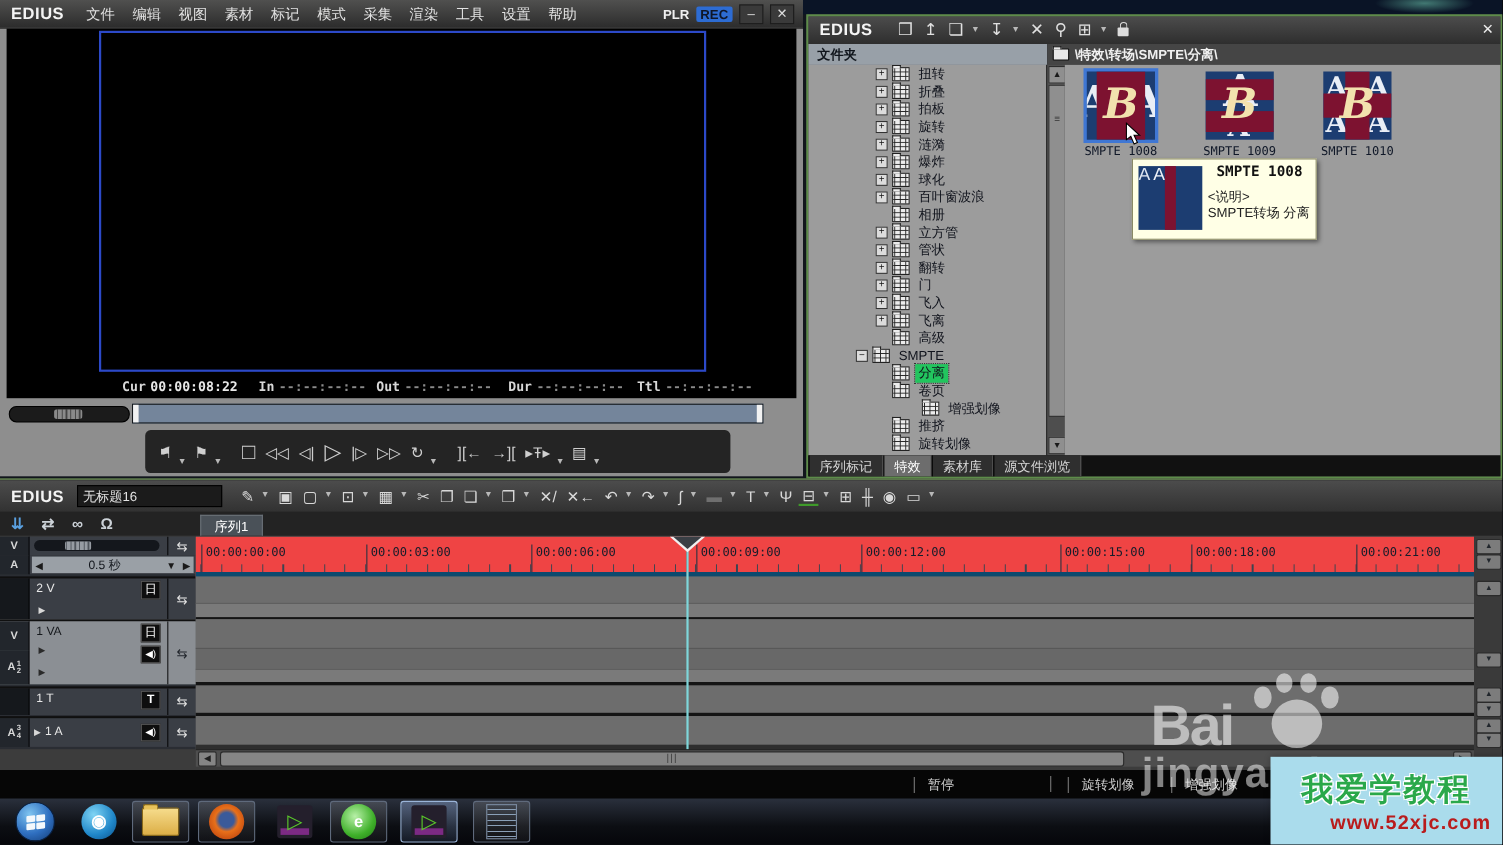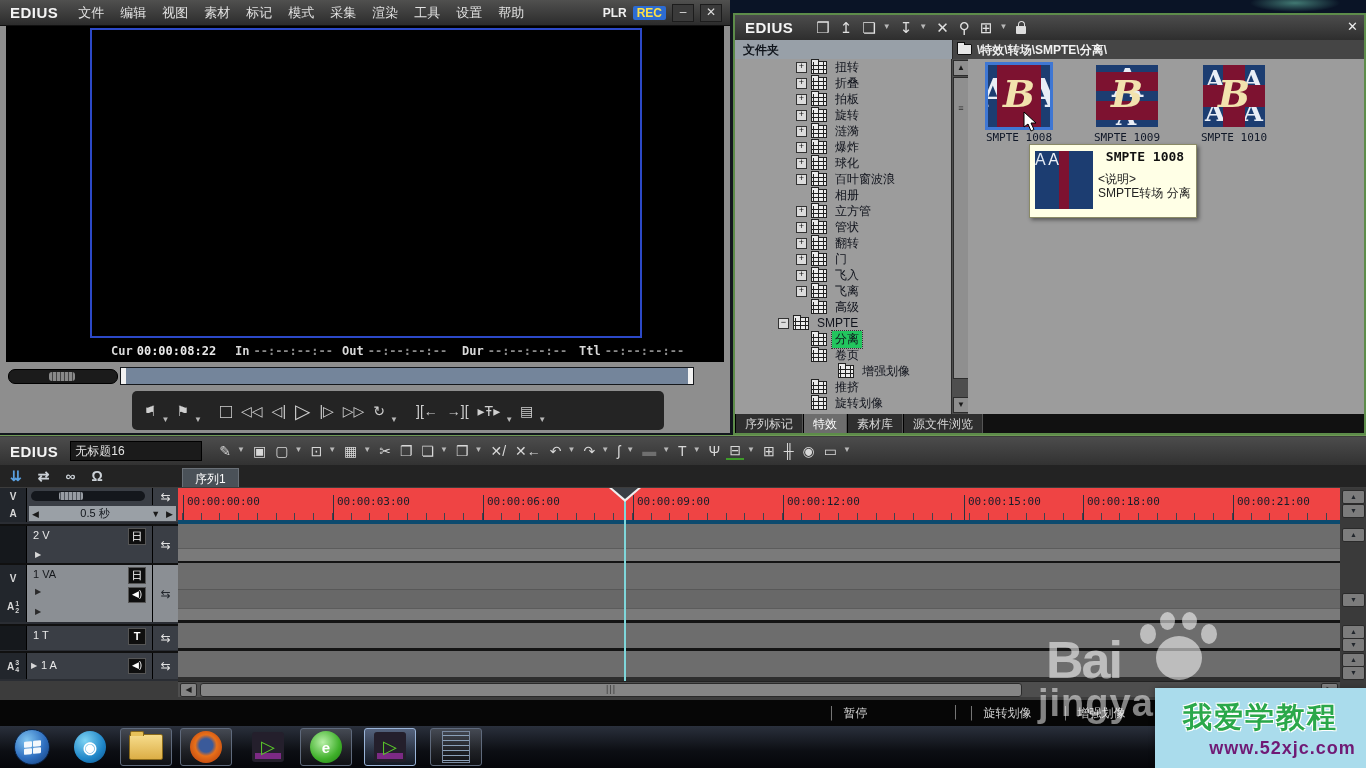--- a/index.html
+++ b/index.html
@@ -14,21 +14,21 @@
     background:radial-gradient(closest-side,rgba(120,220,190,.5),transparent);}
 
   
   #monitor{left:0;top:0;width:730px;height:433px;background:#8e8e8e;}
   #monitor .titlebar{position:absolute;left:0;top:0;width:100%;height:25px;
     background:linear-gradient(#50504f,#2c2c2c);border-bottom:1px solid #101010;color:#e6e6e6;}
   .edius-logo{font-weight:bold;font-size:15px;letter-spacing:.5px;color:#f4f4f4;margin:0 12px 0 10px;}
   .menu-item{font-size:13px;padding:2px 8px;color:#e2e2e2;cursor:default;}
   #mon-right{margin-left:auto;display:flex;align-items:center;gap:6px;padding-right:8px;}
   .plr{font-size:12px;font-weight:bold;color:#f0f0f0;}
-  .rec{font-size:12px;font-weight:bold;color:#fde047;background:#2d6cd3;padding:0 4px;border-radius:2px;}
+  .rec{font-size:12px;font-weight:bold;color:#0f172a;background:#2d6cd3;padding:0 4px;border-radius:2px;}
   .winbtn{width:20px;height:16px;text-align:center;line-height:15px;font-size:12px;color:#ddd;
     background:#3a3a3a;border:1px solid #1c1c1c;}
   #viewport{left:6px;top:26px;width:718px;height:314px;background:#000;}
   #vframe{position:absolute;left:84px;top:2px;width:548px;height:306px;border:2px solid #2c49c8;}
   #tcbar{left:6px;top:340px;width:718px;height:22px;background:#000;color:#e8e8e8;
      font-family:"DejaVu Sans Mono",monospace;font-size:12px;font-weight:bold;}
   .tc{position:absolute;top:4px;margin-left:32px;}
   .tc .lb{color:#d8d8d8;margin-right:4px;}
   .tc .dim{color:#8a8a8a;}
   #shuttle{left:8px;top:369px;width:108px;height:13px;background:#1b1b1b;border:1px solid #000;border-radius:7px;}
@@ -198,21 +198,21 @@
   #wm-baidu{left:1046px;top:612px;width:330px;height:110px;color:rgba(255,255,255,.55);z-index:8;pointer-events:none;}
   #wm-baidu .bai{position:absolute;left:0;top:18px;font-size:52px;font-weight:bold;letter-spacing:-2px;}
   .paw{position:absolute;left:92px;top:0;width:80px;height:76px;}
   .paw i{position:absolute;background:rgba(255,255,255,.55);border-radius:50%;}
   #wm-baidu .jy{position:absolute;left:160px;top:22px;font-size:44px;font-weight:bold;}
   #wm-jingyan{left:1038px;top:682px;font-size:38px;font-weight:bold;color:rgba(255,255,255,.5);z-index:8;pointer-events:none;letter-spacing:1px;}
   #wm-box{left:1155px;top:688px;width:211px;height:80px;background:#aadcec;z-index:9;text-align:center;
      box-shadow:0 0 6px rgba(0,0,0,.3);}
   #wm-box .t1{margin-top:10px;font-size:29px;font-weight:bold;color:#2aa84a;letter-spacing:2px;
      text-shadow:1px 1px 0 #fff,-1px -1px 0 #fff,1px -1px 0 #fff,-1px 1px 0 #fff;}
-  #wm-box .t2{font-size:18px;font-weight:bold;color:#701a75;letter-spacing:1px;margin-left:44px;}
+  #wm-box .t2{font-size:18px;font-weight:bold;color:#b91c1c;letter-spacing:1px;margin-left:44px;}
 </style>
 </head>
 <body>
 
 <div id="stage">
 
   <div class="abs" id="desktop">
       <div class="glow"></div>
     </div>
 

